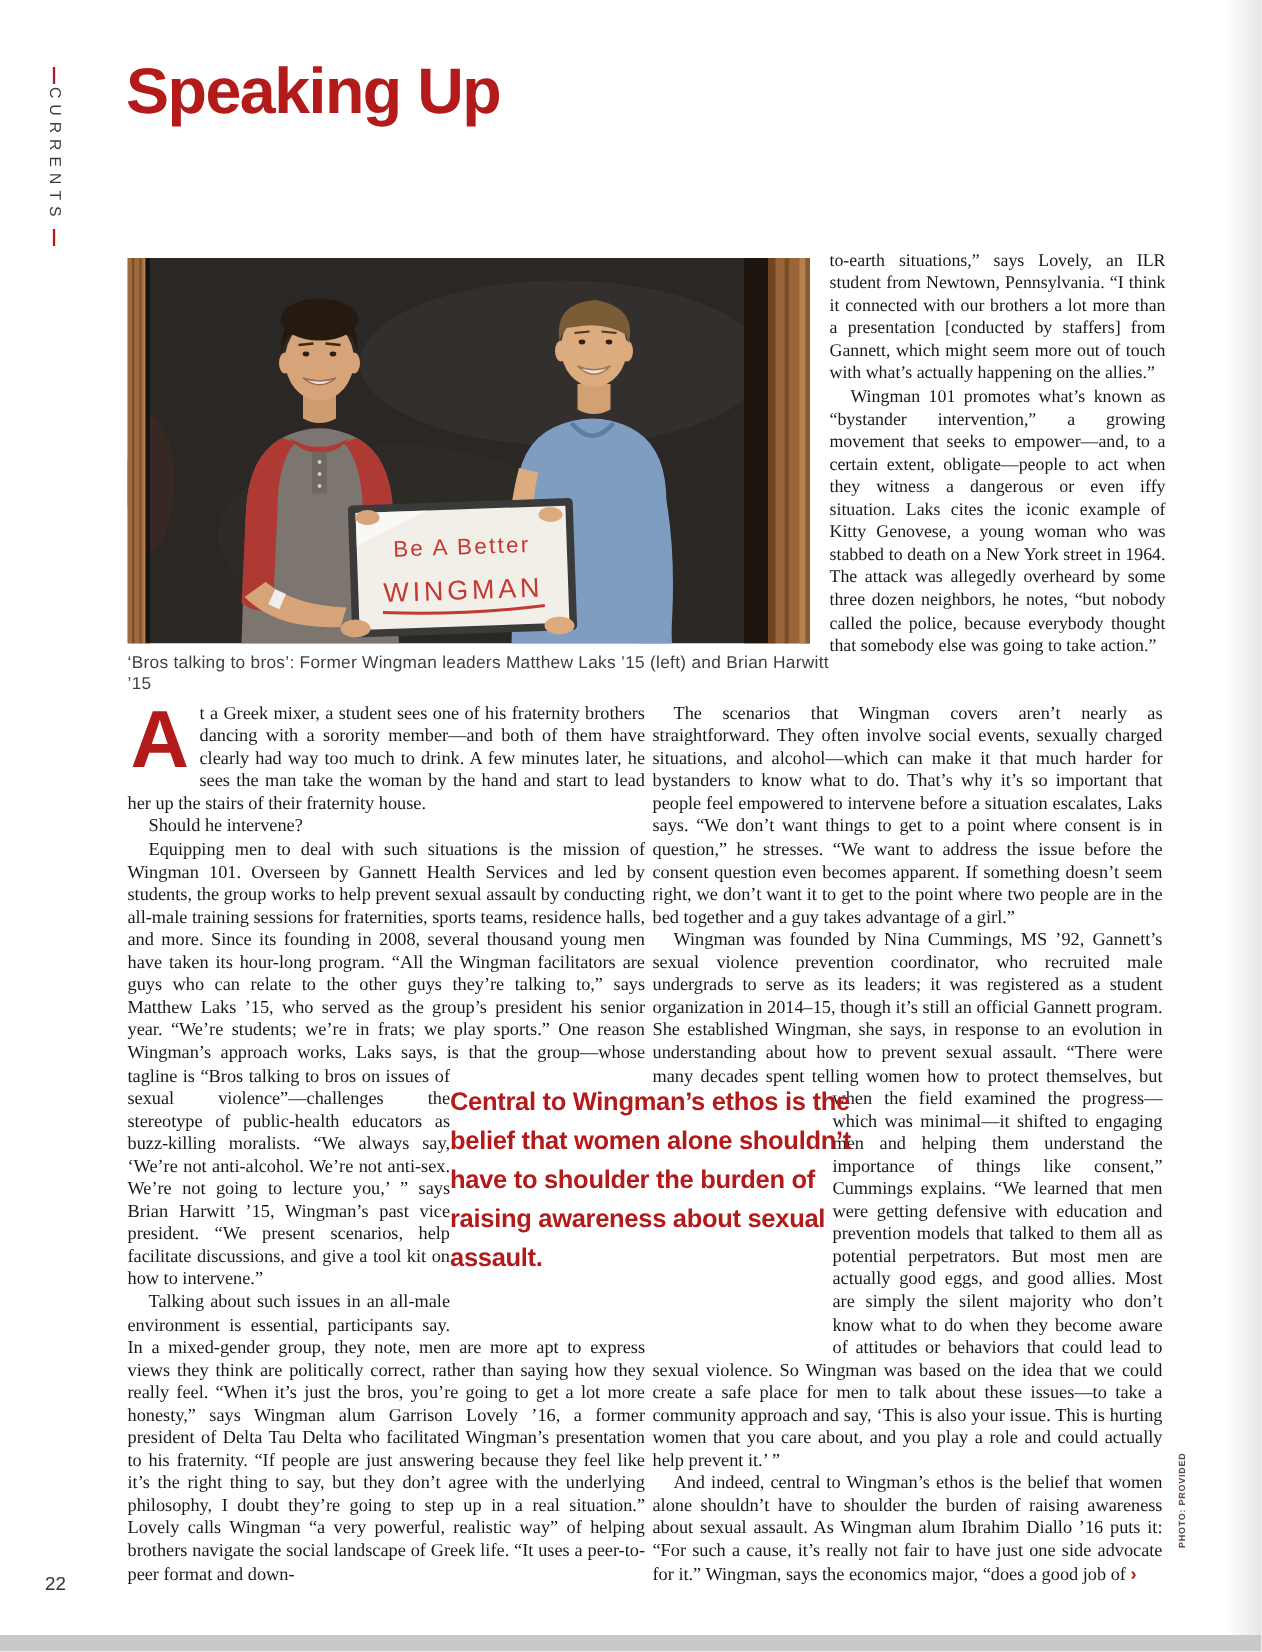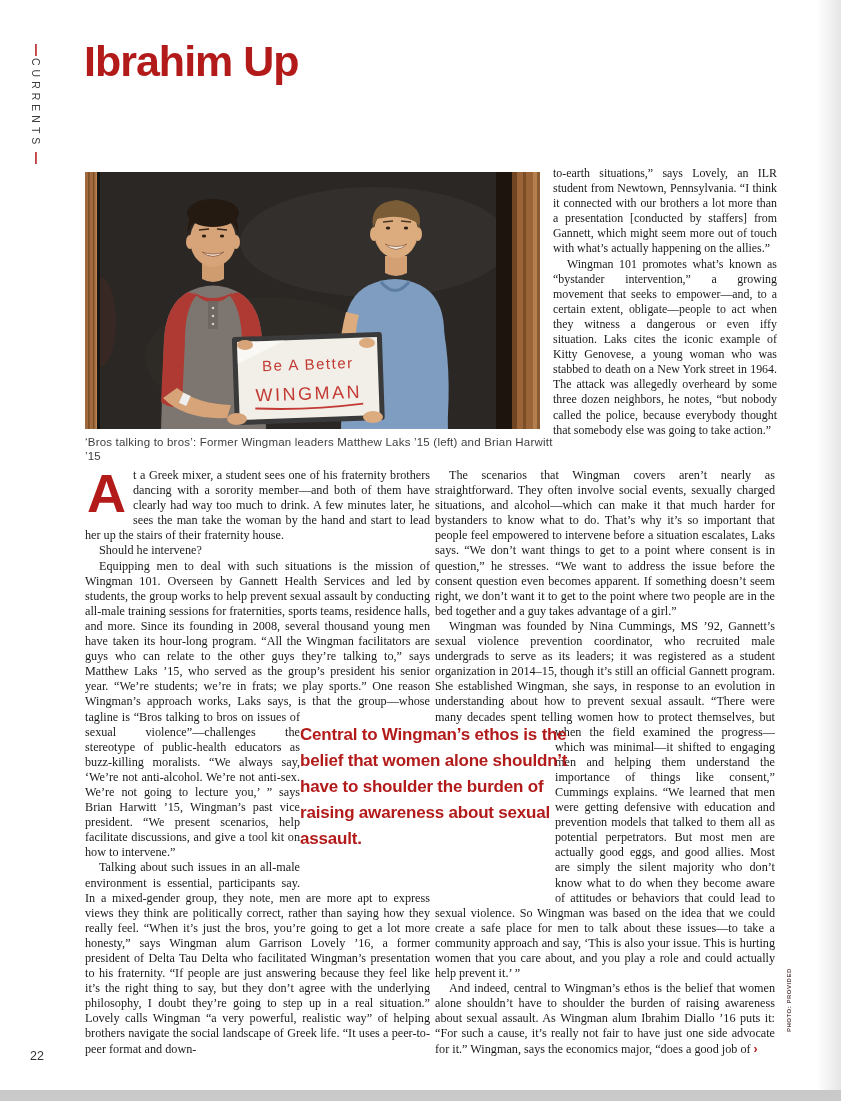--- a/index.html
+++ b/index.html
@@ -53,21 +53,21 @@
 <body>
 
 <div class="page">
 
   <div class="kicker">
     <span class="pipe">|</span>
     <span class="lbl">CURRENTS</span>
     <span class="pipe">|</span>
   </div>
 
-  <h1 class="title">Ibrahim Up</h1>
+  <h1 class="title">Speaking Up</h1>
 
   <div class="photo">
     <svg width="455" height="257" viewBox="0 0 455 257">
 
       <rect x="0" y="0" width="455" height="257" fill="#2a2725"></rect>
       <ellipse cx="290" cy="70" rx="135" ry="55" fill="#38342f" opacity="0.65"></ellipse>
       <ellipse cx="180" cy="185" rx="120" ry="60" fill="#322e2a" opacity="0.6"></ellipse>
       <ellipse cx="15" cy="150" rx="16" ry="45" fill="#4a2a24" opacity="0.45"></ellipse>
 
       <rect x="0" y="0" width="12" height="257" fill="#a06a3e"></rect>

